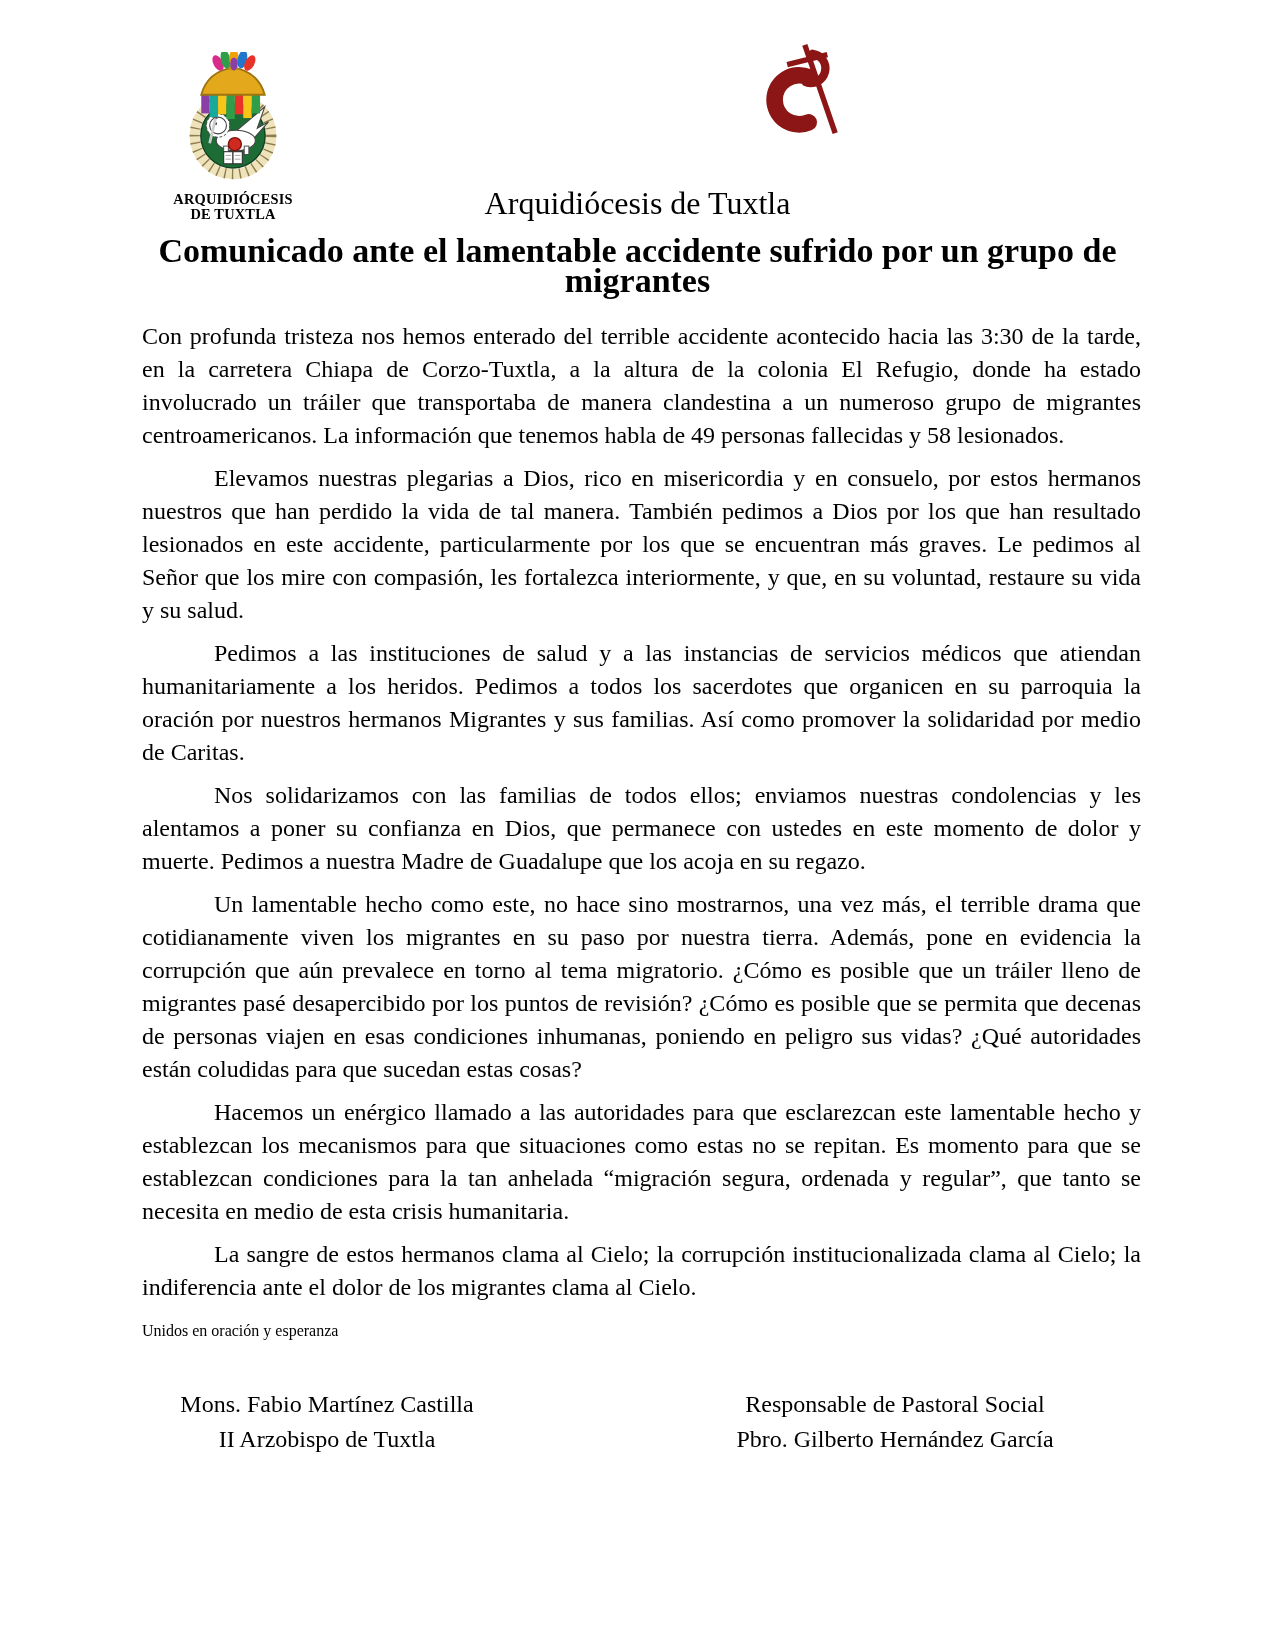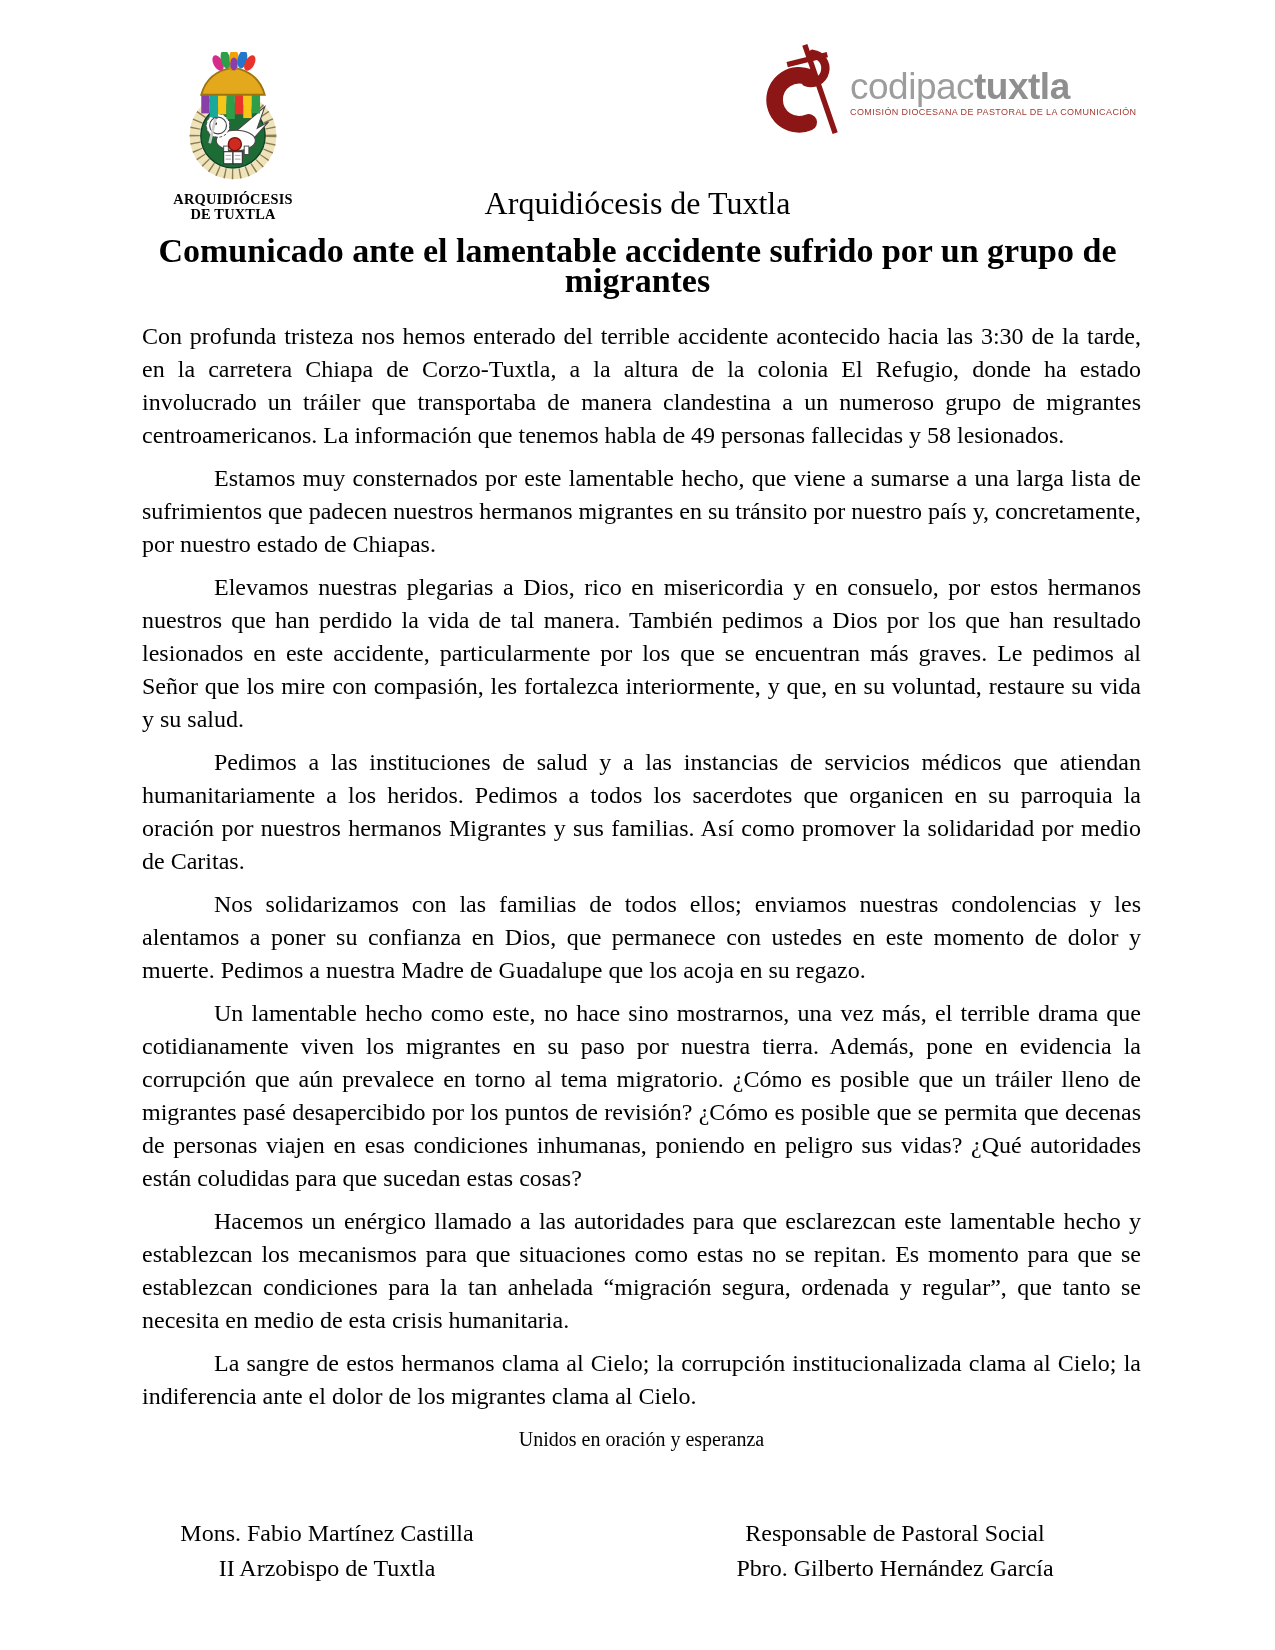--- a/index.html
+++ b/index.html
@@ -63,29 +63,29 @@
   .body-text{
     margin:24px 134px 8px 142px;
     font-size:24px;
     line-height:33px;
     text-align:justify;
   }
   .body-text p{margin:0 0 10px 0;text-indent:72px;}
   .body-text p.no-indent{text-indent:0;}
   .closing-line{
     margin-top:24px;
-    text-align:center;
-    font-size:20px;
+    text-align:left;
+    font-size:16px;
     text-indent:0 !important;
   }
   
   .signatures{
     display:flex;
     justify-content:space-between;
-    margin:60px 180px 0 142px;
+    margin:40px 180px 0 142px;
     align-items:flex-end;
   }
   .signature{
     text-align:center;
     font-size:24px;
     line-height:35px;
   }
   .signature.left{width:370px;}
   .signature.right{width:400px;}
 </style>
@@ -145,35 +145,28 @@
       </div>
     </div>
 
     <div class="codipac-block">
       <svg width="102" height="98" viewBox="0 0 100 100" aria-hidden="true">
         <path d="M64,36 A25,25 0 1 0 64,82" fill="none" stroke="#8c1616" stroke-width="17" stroke-linecap="round"></path>
         <path d="M68,12 a15,15 0 1 1 -7,29" fill="none" stroke="#8c1616" stroke-width="8.5" stroke-linecap="round"></path>
         <line x1="60" y1="3" x2="91" y2="93" stroke="#8c1616" stroke-width="5.5"></line>
         <line x1="42" y1="23" x2="83" y2="13" stroke="#8c1616" stroke-width="5.5"></line>
       </svg>
-      <div class="codipac-text">
-        <div class="codipac-wordmark">
-          <span class="codipac-light">codipac</span><span class="codipac-bold">tuxtla</span>
-        </div>
-        <div class="codipac-tagline">COMISIÓN DIOCESANA DE PASTORAL DE LA COMUNICACIÓN</div>
-      </div>
     </div>
   </div>
 
   <h1 class="doc-title">Arquidiócesis de Tuxtla</h1>
   <h2 class="doc-heading">Comunicado ante el lamentable accidente sufrido por un grupo de migrantes</h2>
 
   <div class="body-text">
     <p class="no-indent">Con profunda tristeza nos hemos enterado del terrible accidente acontecido hacia las 3:30 de la tarde, en la carretera Chiapa de Corzo-Tuxtla, a la altura de la colonia El Refugio, donde ha estado involucrado un tráiler que transportaba de manera clandestina a un numeroso grupo de migrantes centroamericanos. La información que tenemos habla de 49 personas fallecidas y 58 lesionados.</p>
-    <p>Estamos muy consternados por este lamentable hecho, que viene a sumarse a una larga lista de sufrimientos que padecen nuestros hermanos migrantes en su tránsito por nuestro país y, concretamente, por nuestro estado de Chiapas.</p>
     <p>Elevamos nuestras plegarias a Dios, rico en misericordia y en consuelo, por estos hermanos nuestros que han perdido la vida de tal manera. También pedimos a Dios por los que han resultado lesionados en este accidente, particularmente por los que se encuentran más graves. Le pedimos al Señor que los mire con compasión, les fortalezca interiormente, y que, en su voluntad, restaure su vida y su salud.</p>
     <p>Pedimos a las instituciones de salud y a las instancias de servicios médicos que atiendan humanitariamente a los heridos. Pedimos a todos los sacerdotes que organicen en su parroquia la oración por nuestros hermanos Migrantes y sus familias. Así como promover la solidaridad por medio de Caritas.</p>
     <p>Nos solidarizamos con las familias de todos ellos; enviamos nuestras condolencias y les alentamos a poner su confianza en Dios, que permanece con ustedes en este momento de dolor y muerte. Pedimos a nuestra Madre de Guadalupe que los acoja en su regazo.</p>
     <p>Un lamentable hecho como este, no hace sino mostrarnos, una vez más, el terrible drama que cotidianamente viven los migrantes en su paso por nuestra tierra. Además, pone en evidencia la corrupción que aún prevalece en torno al tema migratorio. ¿Cómo es posible que un tráiler lleno de migrantes pasé desapercibido por los puntos de revisión? ¿Cómo es posible que se permita que decenas de personas viajen en esas condiciones inhumanas, poniendo en peligro sus vidas? ¿Qué autoridades están coludidas para que sucedan estas cosas?</p>
     <p>Hacemos un enérgico llamado a las autoridades para que esclarezcan este lamentable hecho y establezcan los mecanismos para que situaciones como estas no se repitan. Es momento para que se establezcan condiciones para la tan anhelada “migración segura, ordenada y regular”, que tanto se necesita en medio de esta crisis humanitaria.</p>
     <p>La sangre de estos hermanos clama al Cielo; la corrupción institucionalizada clama al Cielo; la indiferencia ante el dolor de los migrantes clama al Cielo.</p>
     <p class="closing-line no-indent">Unidos en oración y esperanza</p>
   </div>
 
   <div class="signatures">

